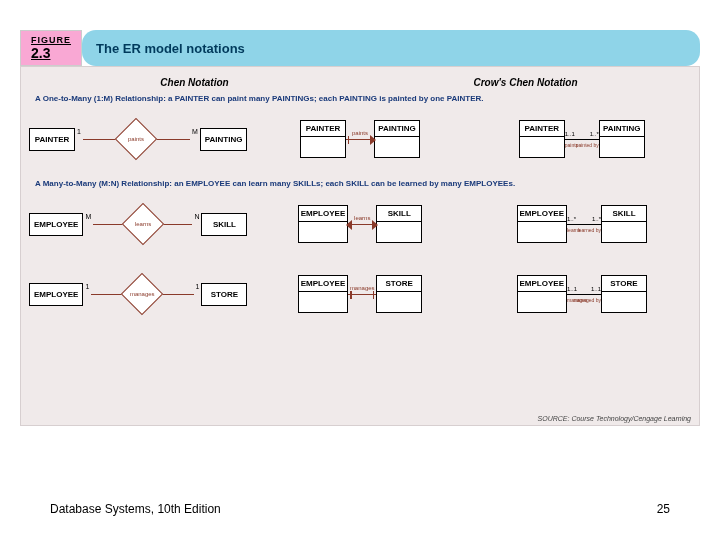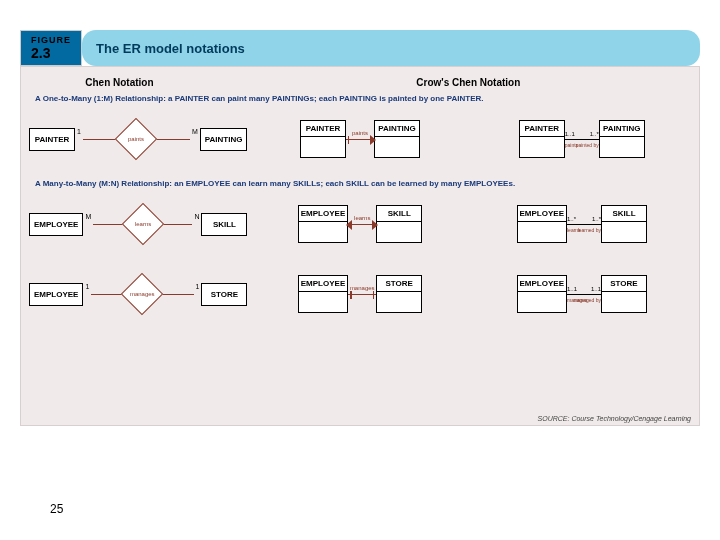--- a/index.html
+++ b/index.html
@@ -1,24 +1,24 @@
 <!DOCTYPE html>
 <html><head>
 <meta charset="utf-8">
 <style>
   * { box-sizing: border-box; margin: 0; padding: 0; }
   body { width: 720px; height: 540px; background: #fff; font-family: Arial, sans-serif; position: relative; }
   .figure-header { display: flex; align-items: stretch; margin: 30px 20px 0 20px; }
-  .fig-num-box { background: #0369a1; border: 1px solid #ccc; padding: 4px 10px; display: flex; flex-direction: column; justify-content: center; }
+  .fig-num-box { background: #f9a8d4; border: 1px solid #ccc; padding: 4px 10px; display: flex; flex-direction: column; justify-content: center; text-decoration: underline; }
   .fig-label { font-size: 9px; font-weight: bold; letter-spacing: 1px; }
   .fig-num { font-size: 14px; font-weight: bold; }
   .fig-title-box { background: #8fd4e8; color: #003a5c; flex: 1; display: flex; align-items: center; padding: 0 14px; font-size: 13px; font-weight: bold; border-radius: 14px; }
   .diagram-area { margin: 0 20px; border: 1px solid #d7cfd0; background: #f0eaea; padding: 10px 8px 4px 8px; height: 360px; position: relative; }
   .col-headers { display: flex; justify-content: space-around; margin-bottom: 6px; }
-  .col-head { font-size: 10px; font-weight: bold; width: 33%; }
+  .col-head { font-size: 10px; font-style: italic; font-weight: bold; width: 33%; text-align: center; }
   .rel-desc { font-size: 8px; color: #1a3a7a; font-weight: bold; margin: 4px 0 6px 6px; }
   .row { display: flex; justify-content: space-between; align-items: center; margin-bottom: 10px; height: 60px; }
   .cell { width: 33%; display: flex; align-items: center; justify-content: center; position: relative; height: 100%; }
   .entity { border: 1px solid #000; background: #fff; font-size: 8px; font-weight: bold; padding: 6px 4px; min-width: 46px; text-align: center; }
   .entity-tall { border: 1px solid #000; background: #fff; font-size: 8px; font-weight: bold; min-width: 46px; text-align: center; display: flex; flex-direction: column; }
   .entity-tall .hdr { padding: 3px 2px; border-bottom: 1px solid #000; }
   .entity-tall .body { height: 20px; }
   .diamond { width: 30px; height: 30px; border: 1px solid #8a3a2a; transform: rotate(45deg); background: #fff; display: flex; align-items: center; justify-content: center; }
   .diamond span { transform: rotate(-45deg); font-size: 6px; color: #8a3a2a; }
   .line { border-top: 1px solid #8a3a2a; flex: 1; min-width: 10px; }
@@ -185,14 +185,15 @@
           <div class="hdr">STORE</div>
           <div class="body"></div>
         </div>
     </div>
   </div>
 
   <div class="source">SOURCE: Course Technology/Cengage Learning</div>
 </div>
 
 <div class="footer">
+  <span>Database Systems, 10th Edition</span>
   <span>25</span>
 </div>
 
 </body></html>

